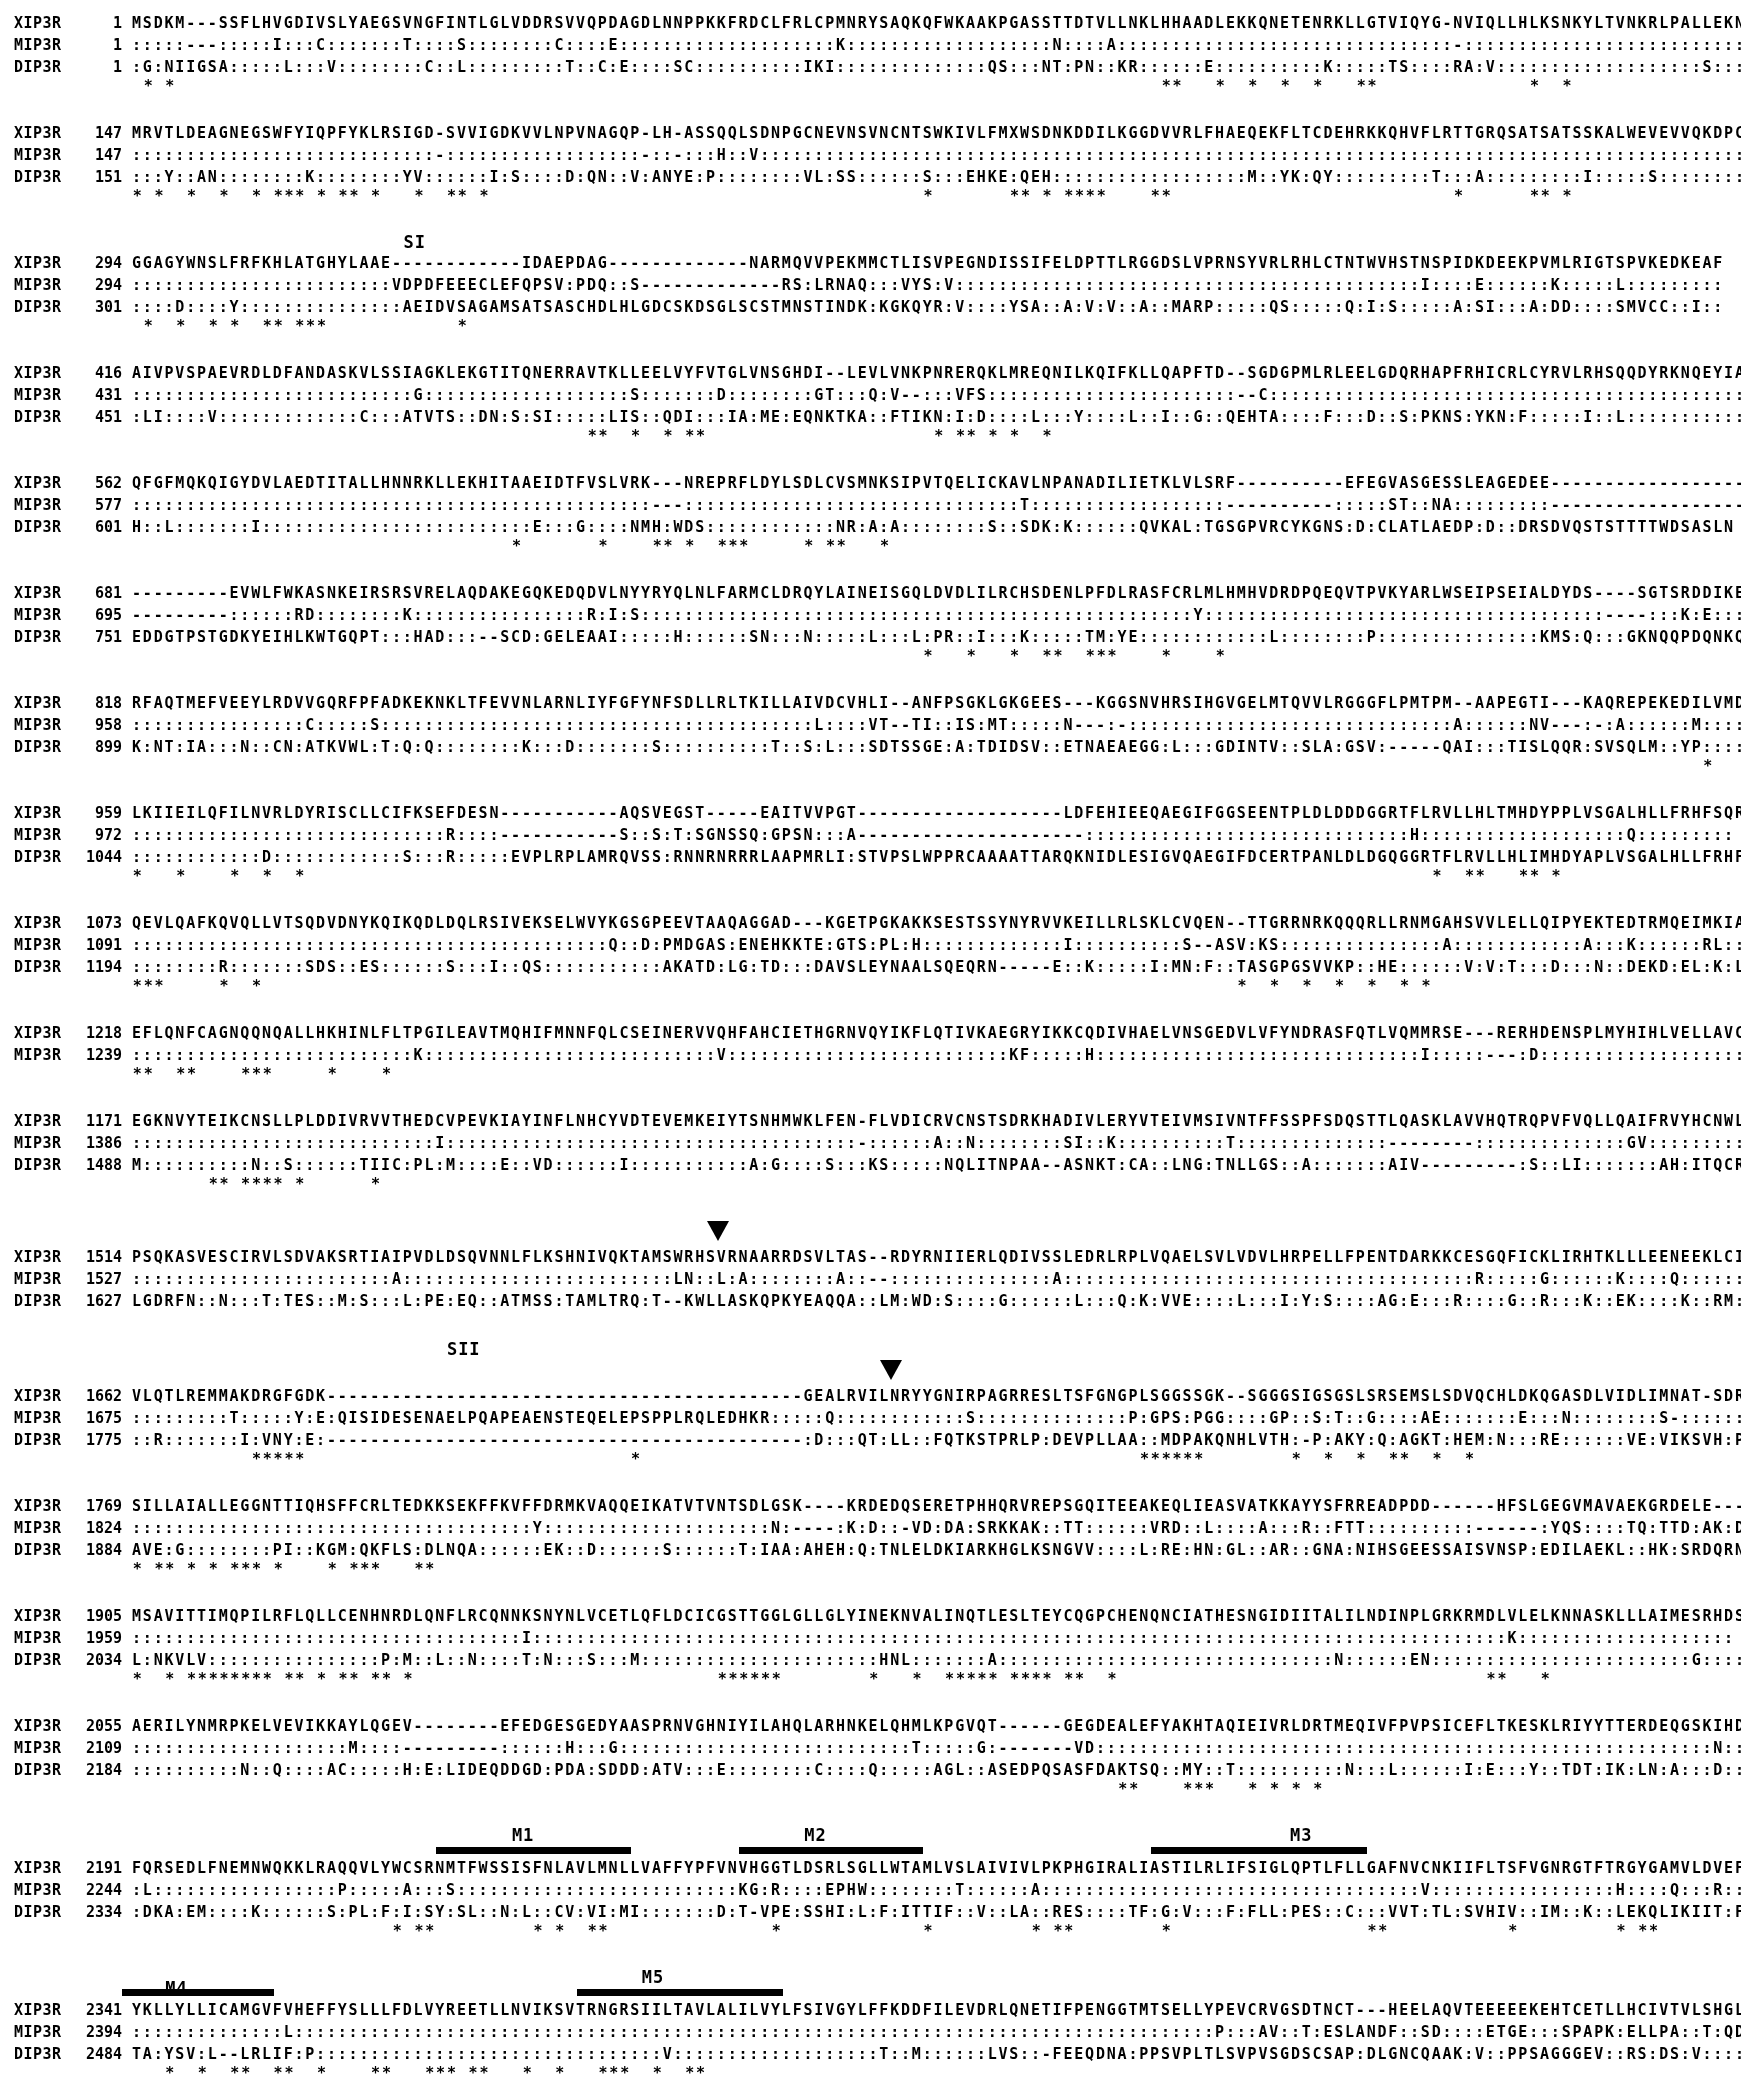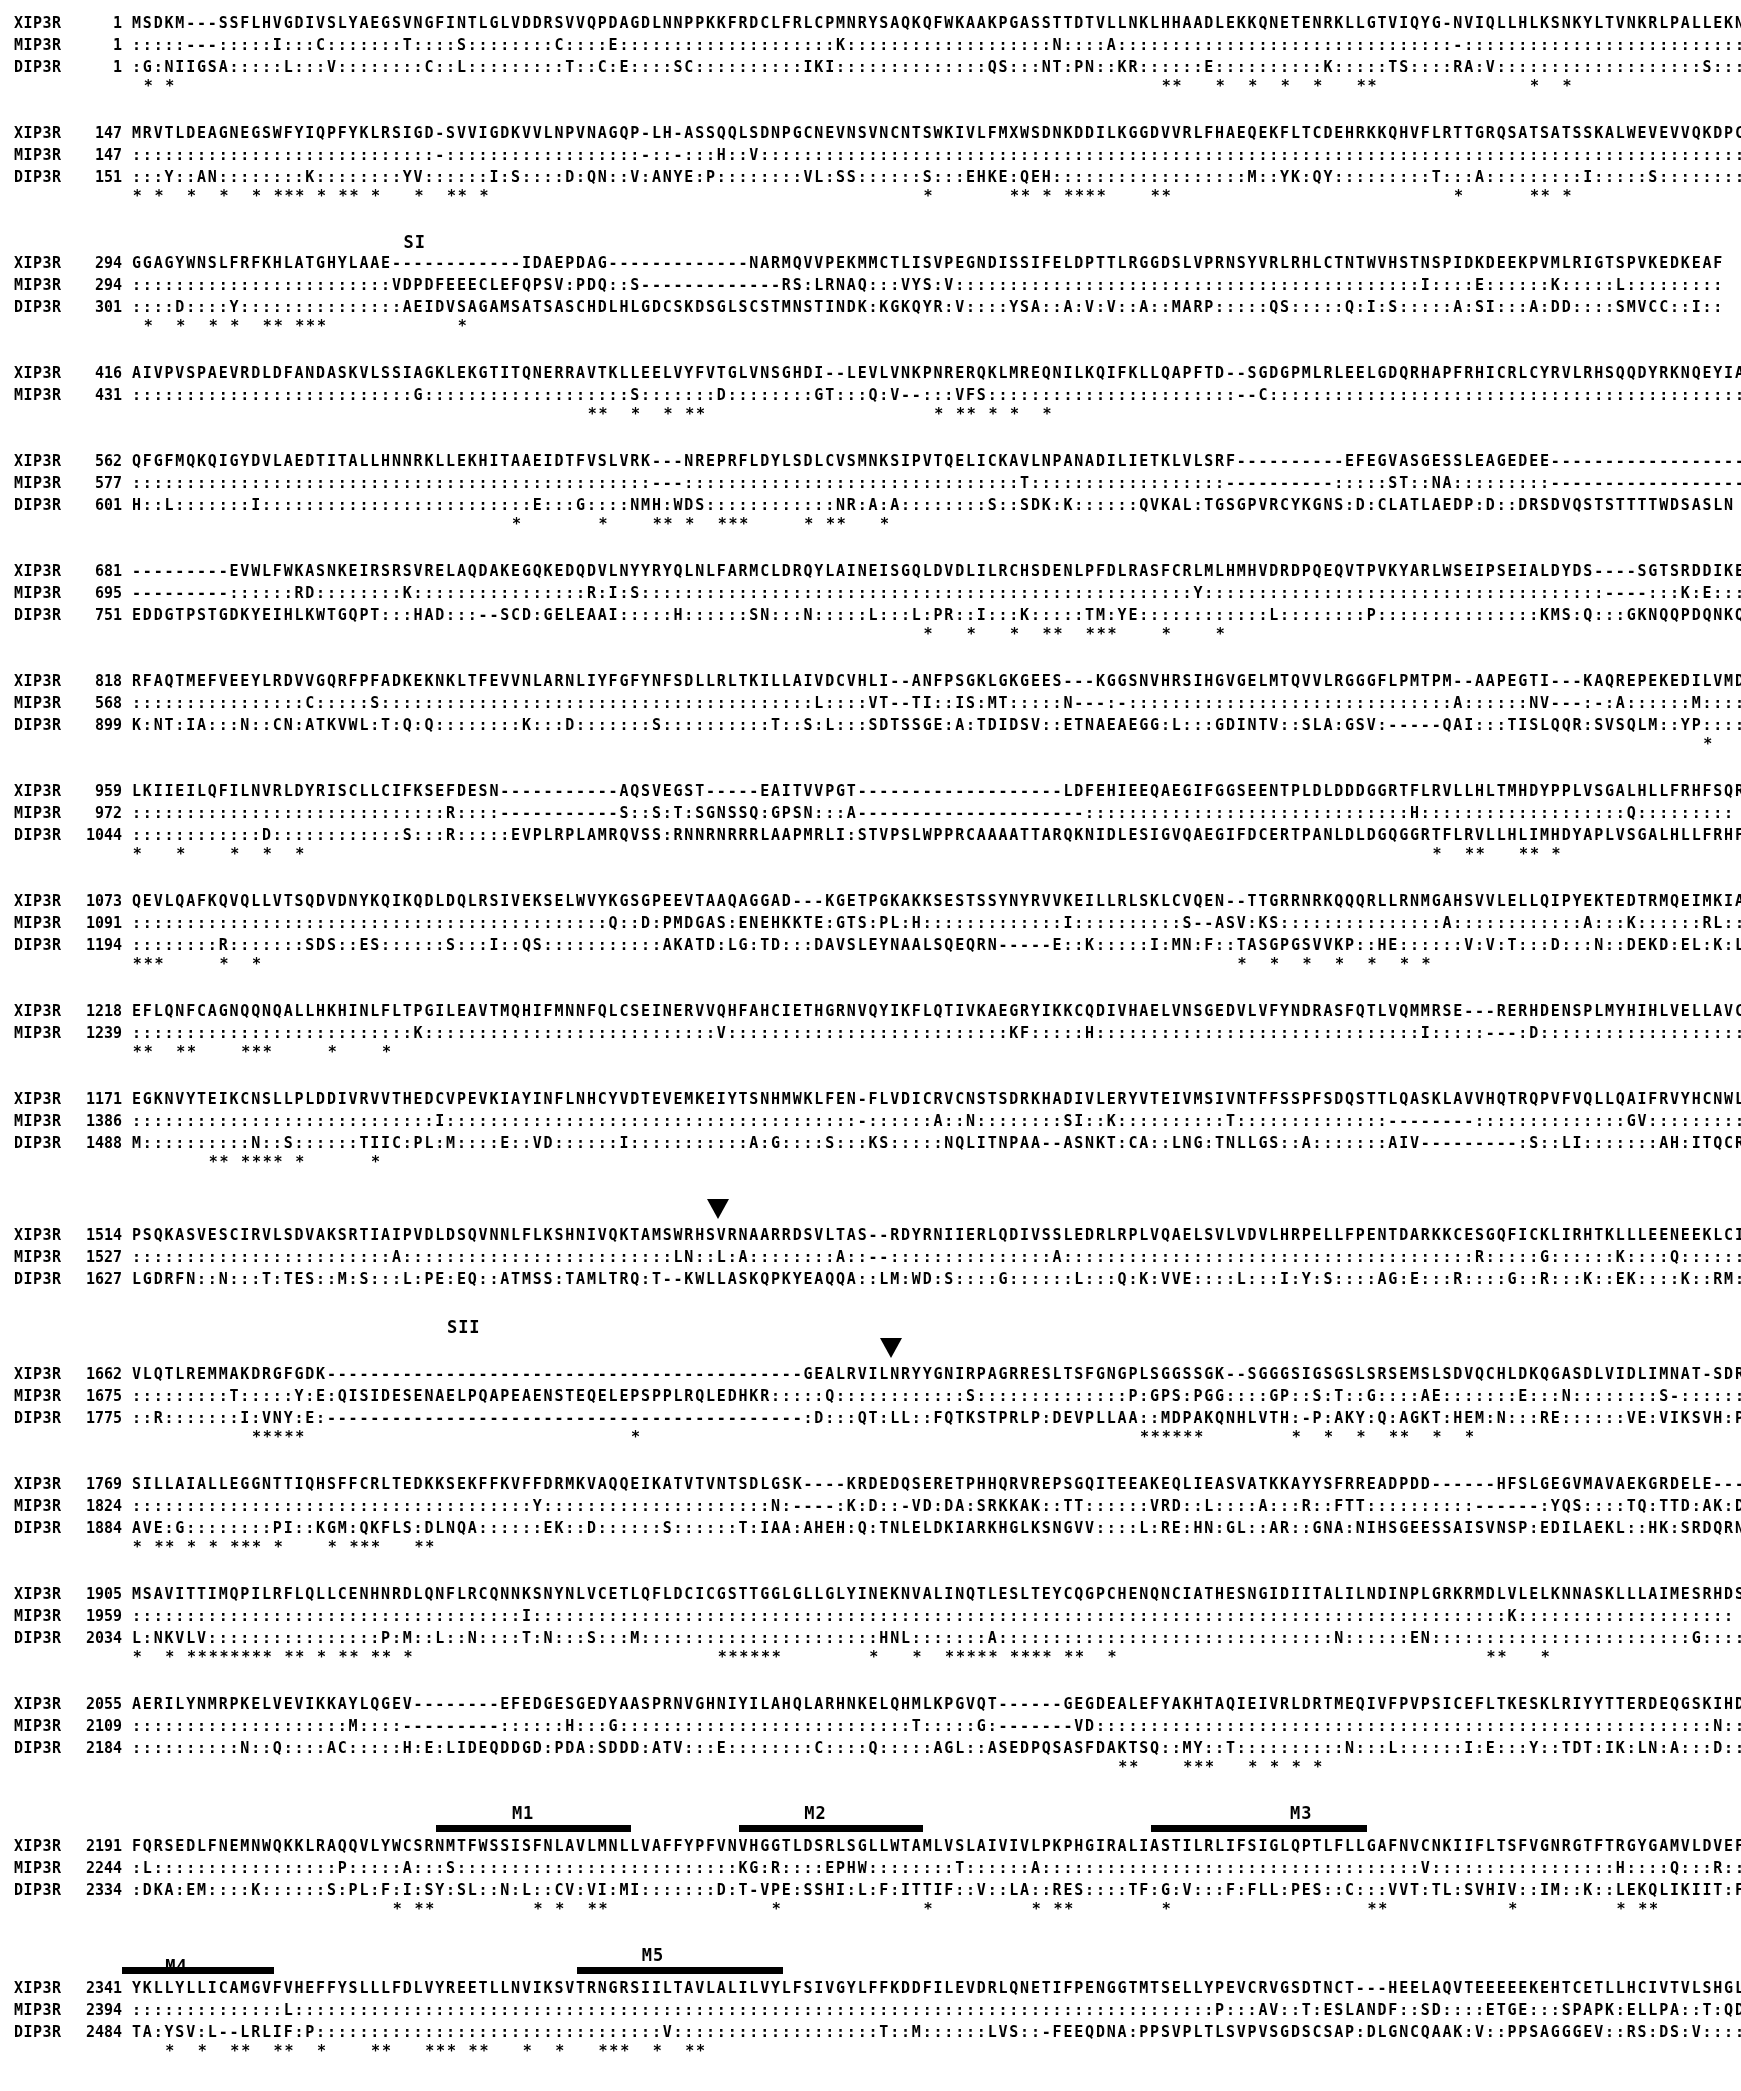--- a/index.html
+++ b/index.html
@@ -54,20 +54,21 @@
       <div class="seqrow"><span class="lbl">MIP3R</span><span class="num">294</span><span class="seq">::::::::::::::::::::::::VDPDFEEECLEFQPSV:PDQ::S-------------RS:LRNAQ:::VYS:V:::::::::::::::::::::::::::::::::::::::::::I::::E::::::K:::::L:::::::::</span></div>
       <div class="seqrow"><span class="lbl">DIP3R</span><span class="num">301</span><span class="seq">::::D::::Y:::::::::::::::AEIDVSAGAMSATSASCHDLHLGDCSKDSGLSCSTMNSTINDK:KGKQYR:V::::YSA::A:V:V::A::MARP:::::QS:::::Q:I:S:::::A:SI:::A:DD::::SMVCC::I::</span></div>
       <div class="starline">
         <span class="starseg" style="left: 143.66px;">*  *  * *  ** ***</span>
         <span class="starseg" style="left: 457.73px;">*</span>
       </div>
     </div>
     <div class="block">
       <div class="seqrow"><span class="lbl">XIP3R</span><span class="num">416</span><span class="seq">AIVPVSPAEVRDLDFANDASKVLSSIAGKLEKGTITQNERRAVTKLLEELVYFVTGLVNSGHDI--LEVLVNKPNRERQKLMREQNILKQIFKLLQAPFTD--SGDGPMLRLEELGDQRHAPFRHICRLCYRVLRHSQQDYRKNQEYIAK</span></div>
       <div class="seqrow"><span class="lbl">MIP3R</span><span class="num">431</span><span class="seq">::::::::::::::::::::::::::G:::::::::::::::::::S:::::::D::::::::GT:::Q:V--:::VFS:::::::::::::::::::::::--C:::::::::::::::::::::::::::::::::::::::::::::</span></div>
+      <div class="seqrow"><span class="lbl">DIP3R</span><span class="num">451</span><span class="seq">:LI::::V:::::::::::::C:::ATVTS::DN:S:SI:::::LIS::QDI:::IA:ME:EQNKTKA::FTIKN:I:D::::L:::Y::::L::I::G::QEHTA::::F:::D::S:PKNS:YKN:F:::::I::L:::::::::::</span></div>
       <div class="starline">
         <span class="starseg" style="left: 587.69px;">**  *  * **</span>
         <span class="starseg" style="left: 934.25px;">* ** * *  *</span>
       </div>
     </div>
     <div class="block">
       <div class="seqrow"><span class="lbl">XIP3R</span><span class="num">562</span><span class="seq">QFGFMQKQIGYDVLAEDTITALLHNNRKLLEKHITAAEIDTFVSLVRK---NREPRFLDYLSDLCVSMNKSIPVTQELICKAVLNPANADILIETKLVLSRF----------EFEGVASGESSLEAGEDEE------------------</span></div>
       <div class="seqrow"><span class="lbl">MIP3R</span><span class="num">577</span><span class="seq">::::::::::::::::::::::::::::::::::::::::::::::::---:::::::::::::::::::::::::::::::T::::::::::::::::::----------:::::ST::NA:::::::::------------------</span></div>
       <div class="seqrow"><span class="lbl">DIP3R</span><span class="num">601</span><span class="seq">H::L:::::::I:::::::::::::::::::::::::E:::G::::NMH:WDS::::::::::::NR:A:A::::::::S::SDK:K::::::QVKAL:TGSGPVRCYKGNS:D:CLATLAEDP:D::DRSDVQSTSTTTTWDSASLN</span></div>
       <div class="starline">
@@ -82,21 +83,21 @@
     <div class="block">
       <div class="seqrow"><span class="lbl">XIP3R</span><span class="num">681</span><span class="seq">---------EVWLFWKASNKEIRSRSVRELAQDAKEGQKEDQDVLNYYRYQLNLFARMCLDRQYLAINEISGQLDVDLILRCHSDENLPFDLRASFCRLMLHMHVDRDPQEQVTPVKYARLWSEIPSEIALDYDS----SGTSRDDIKE</span></div>
       <div class="seqrow"><span class="lbl">MIP3R</span><span class="num">695</span><span class="seq">---------::::::RD::::::::K::::::::::::::::R:I:S:::::::::::::::::::::::::::::::::::::::::::::::::::Y:::::::::::::::::::::::::::::::::::::----:::K:E:::</span></div>
       <div class="seqrow"><span class="lbl">DIP3R</span><span class="num">751</span><span class="seq">EDDGTPSTGDKYEIHLKWTGQPT:::HAD:::--SCD:GELEAAI:::::H::::::SN:::N:::::L:::L:PR::I:::K:::::TM:YE::::::::::::L::::::::P:::::::::::::::KMS:Q:::GKNQQPDQNKQACRA</span></div>
       <div class="starline">
         <span class="starseg" style="left: 923.42px;">*   *   *  **  ***    *    *</span>
       </div>
     </div>
     <div class="block">
       <div class="seqrow"><span class="lbl">XIP3R</span><span class="num">818</span><span class="seq">RFAQTMEFVEEYLRDVVGQRFPFADKEKNKLTFEVVNLARNLIYFGFYNFSDLLRLTKILLAIVDCVHLI--ANFPSGKLGKGEES---KGGSNVHRSIHGVGELMTQVVLRGGGFLPMTPM--AAPEGTI---KAQREPEKEDILVMDTK</span></div>
-      <div class="seqrow"><span class="lbl">MIP3R</span><span class="num">568</span><span class="seq">::::::::::::::::C:::::S::::::::::::::::::::::::::::::::::::::::L::::VT--TI::IS:MT:::::N---:-::::::::::::::::::::::::::::::A::::::NV---:-:A::::::M:::::</span></div>
+      <div class="seqrow"><span class="lbl">MIP3R</span><span class="num">958</span><span class="seq">::::::::::::::::C:::::S::::::::::::::::::::::::::::::::::::::::L::::VT--TI::IS:MT:::::N---:-::::::::::::::::::::::::::::::A::::::NV---:-:A::::::M:::::</span></div>
       <div class="seqrow"><span class="lbl">DIP3R</span><span class="num">899</span><span class="seq">K:NT:IA:::N::CN:ATKVWL:T:Q:Q::::::::K:::D:::::::S::::::::::T::S:L:::SDTSSGE:A:TDIDSV::ETNAEAEGG:L:::GDINTV::SLA:GSV:-----QAI:::TISLQQR:SVSQLM::YP::::::</span></div>
       <div class="starline">
         <span class="starseg" style="left: 1703.18px;">*</span>
       </div>
     </div>
     <div class="block">
       <div class="seqrow"><span class="lbl">XIP3R</span><span class="num">959</span><span class="seq">LKIIEILQFILNVRLDYRISCLLCIFKSEFDESN-----------AQSVEGST-----EAITVVPGT-------------------LDFEHIEEQAEGIFGGSEENTPLDLDDDGGRTFLRVLLHLTMHDYPPLVSGALHLLFRHFSQR</span></div>
       <div class="seqrow"><span class="lbl">MIP3R</span><span class="num">972</span><span class="seq">:::::::::::::::::::::::::::::R::::-----------S::S:T:SGNSSQ:GPSN:::A---------------------::::::::::::::::::::::::::::::H:::::::::::::::::::Q:::::::::</span></div>
       <div class="seqrow"><span class="lbl">DIP3R</span><span class="num">1044</span><span class="seq">::::::::::::D::::::::::::S:::R:::::EVPLRPLAMRQVSS:RNNRNRRRLAAPMRLI:STVPSLWPPRCAAAATTARQKNIDLESIGVQAEGIFDCERTPANLDLDGQGGRTFLRVLLHLIMHDYAPLVSGALHLLFRHFSQR</span></div>
       <div class="starline">

